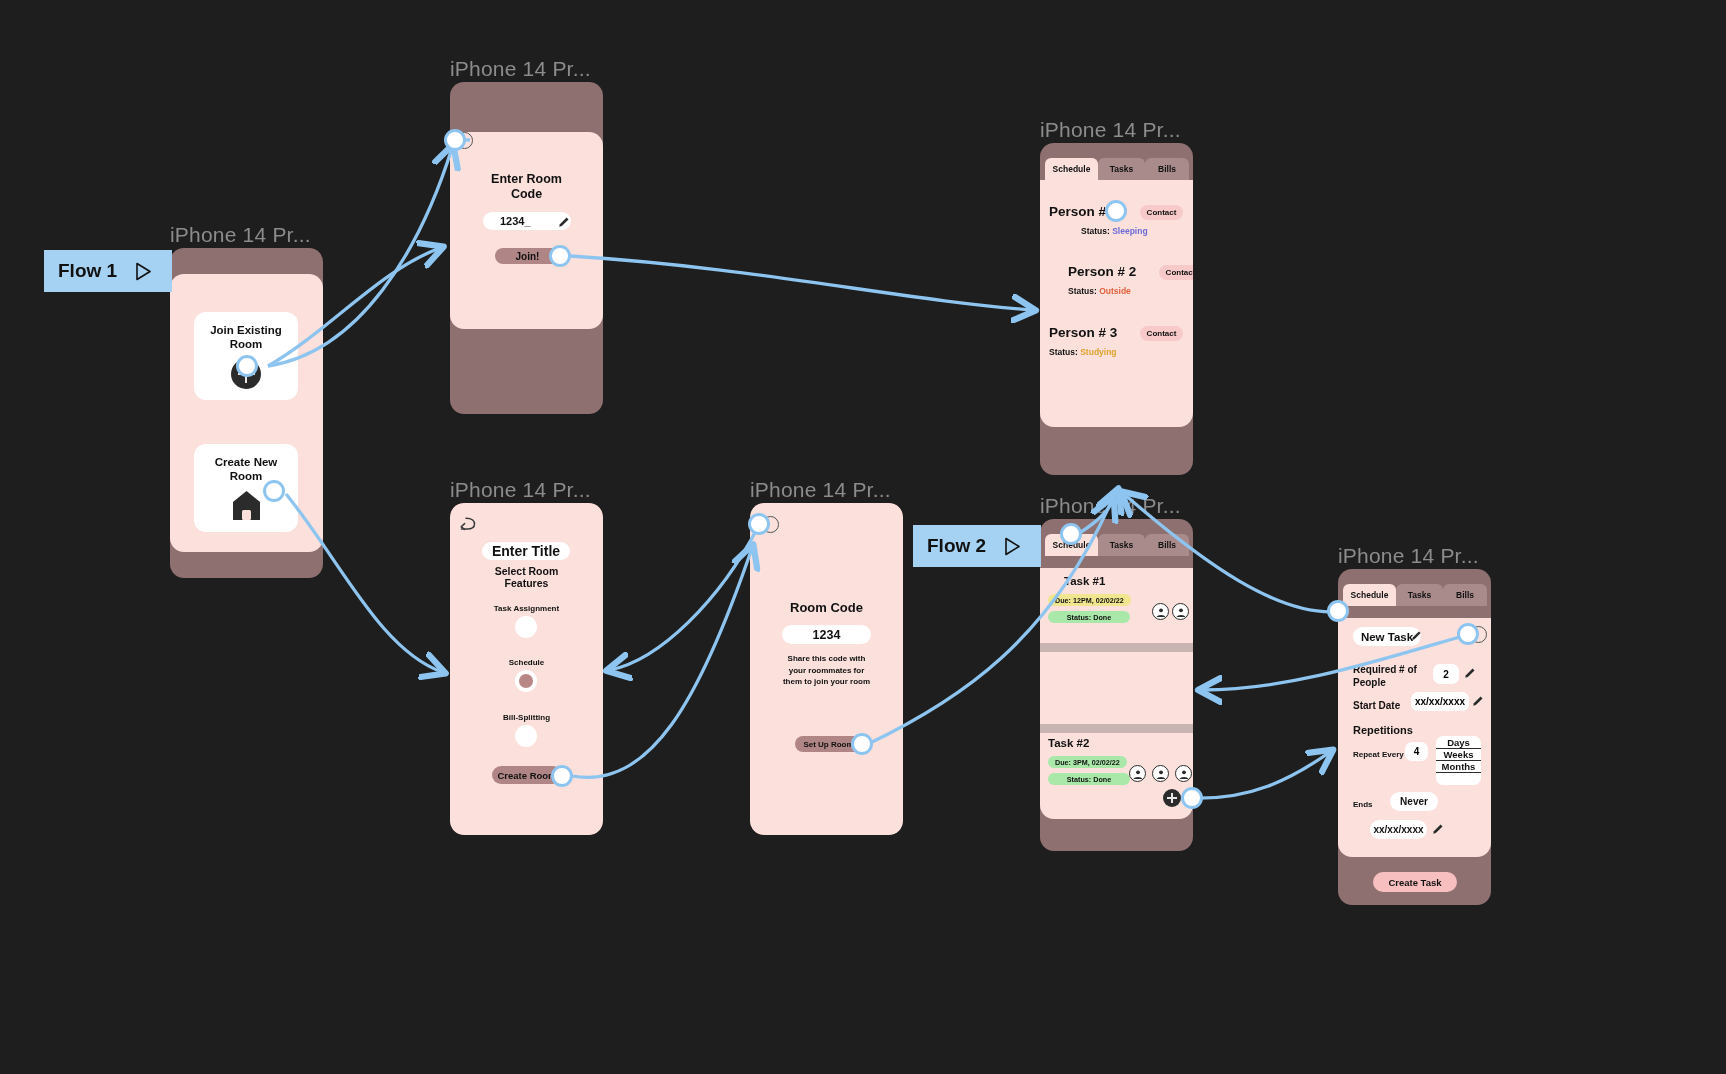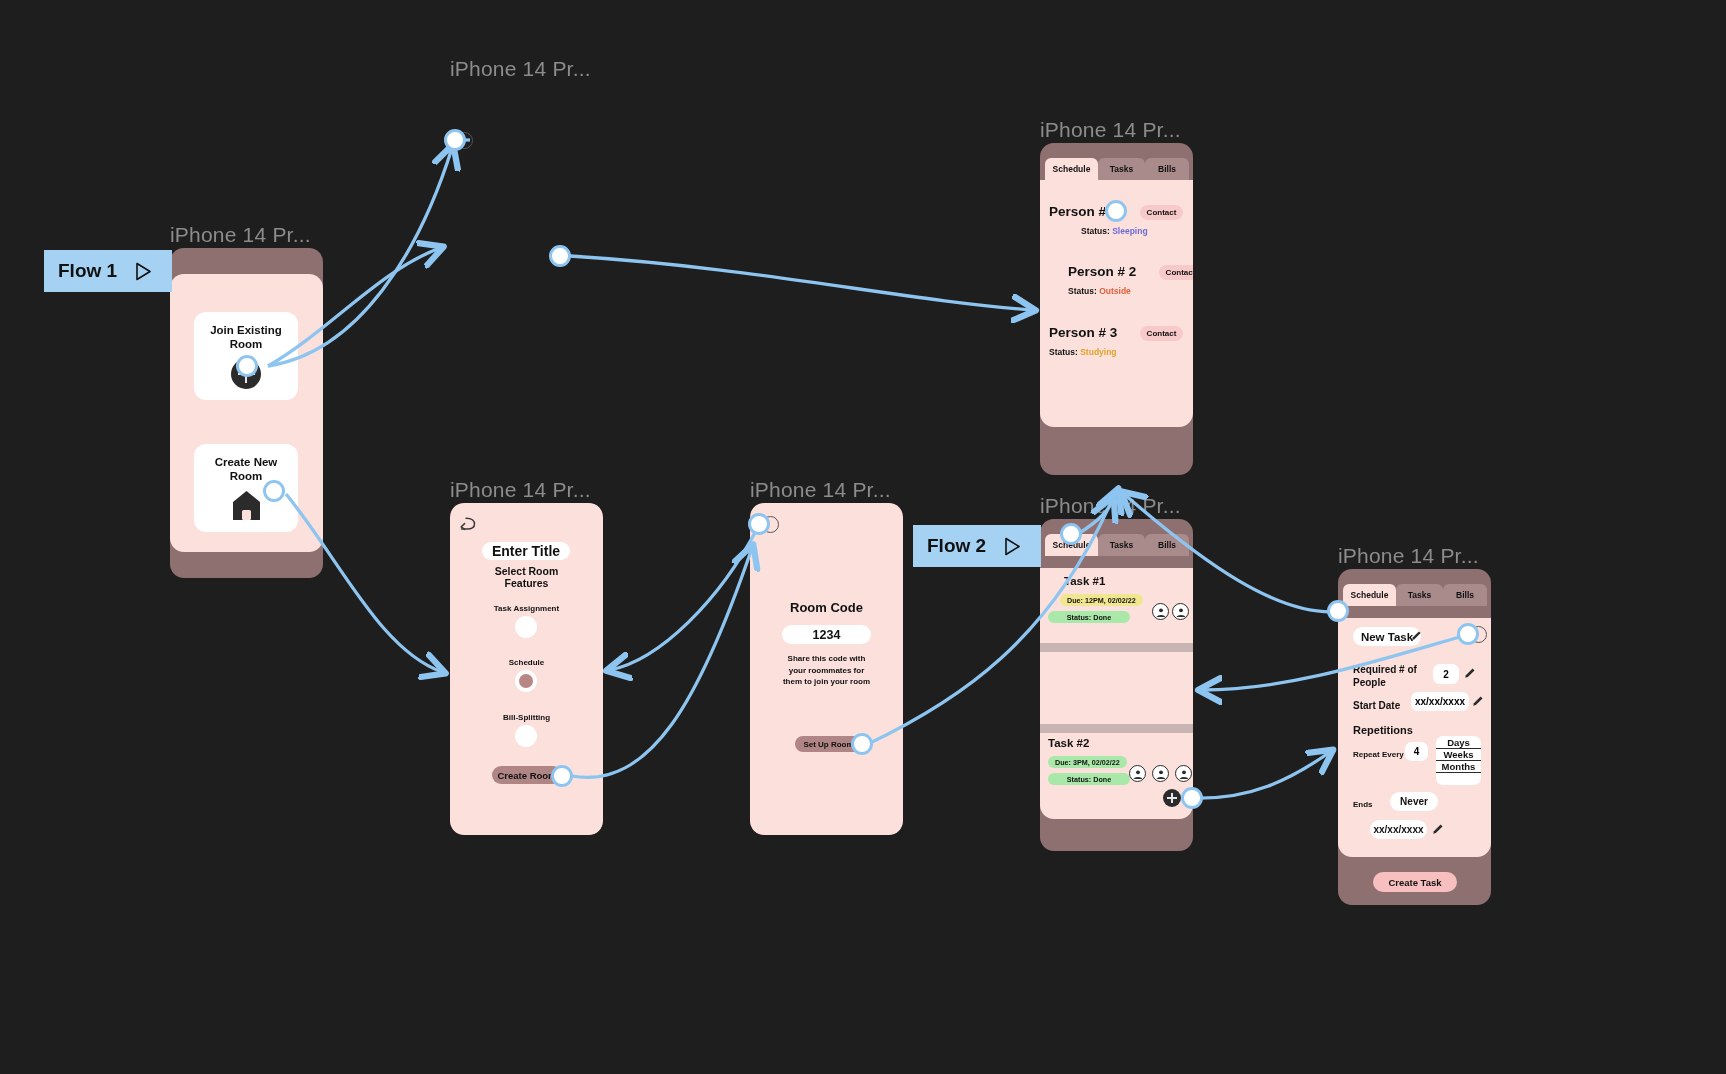--- a/index.html
+++ b/index.html
@@ -93,21 +93,21 @@
     display: flex; align-items: center; justify-content: center;
   }
   .avatar svg { width: 12px; height: 12px; display: block; }
 
   
   .chip {
     position: absolute; display: flex; align-items: center; justify-content: center;
     border-radius: 999px; font-size: 7.2px; font-weight: 700; color: #111;
     white-space: nowrap; padding: 0 7px;
   }
-  .chip-yellow { background: #f0e68f; margin-left: 12px; }
+  .chip-yellow { background: #f0e68f; }
   .chip-green  { background: #a9e8a9; }
   .chip-red    { background: #f0a3a3; }
 
   .row-sep { position: absolute; background: #c8b4b2; left: 0; width: 100%; }
 
   
   .contact-btn {
     position: absolute; display: flex; align-items: center; justify-content: center;
     background: #f7c9c9; border-radius: 999px;
     font-size: 8px; font-weight: 700; color: #111;
@@ -240,20 +240,39 @@
           <svg width="29" height="31" viewBox="0 0 29 31">
             <path d="M14.5,1 L28,12 L28,30 L1,30 L1,12 Z" fill="#2b2b2b"></path>
             <rect x="10" y="20" width="9" height="10" rx="1.5" fill="#fbe0dc"></rect>
           </svg>
         </div>
       </div>
     </div>
   </div>
 
   <div class="frame-title" style="left:450px; top:57px;">iPhone 14 Pr...</div>
+  <div class="phone" style="left:450px; top:82px; width:153px; height:332px;">
+    <div class="screen" style="top:50px; bottom:85px;">
+      <div class="h-title multiline" style="left:0; top:40px; width:153px; font-size:12.5px;">Enter Room
+Code</div>
+
+      <div class="pill white-pill" style="left:33px; top:80px; width:88px; height:18px; font-size:11px; justify-content:flex-start; padding-left:17px;">
+        <span>1234_</span>
+      </div>
+      <div class="pencil" style="left:108px; top:84px;">
+        <svg width="12" height="12" viewBox="0 0 12 12">
+          <path d="M1.2,10.8 L1.9,8.2 L8.6,1.5 L10.5,3.4 L3.8,10.1 Z" fill="#2b2b2b"></path>
+        </svg>
+      </div>
+
+      <div class="pill mauve-btn" style="left:45px; top:116px; width:65px; height:16px; font-size:10px;">
+        <span>Join!</span>
+      </div>
+    </div>
+  </div>
 
   <div class="frame-title" style="left:1040px; top:118px;">iPhone 14 Pr...</div>
   <div class="phone" style="left:1040px; top:143px; width:153px; height:332px;">
 
     <div class="tabbar" style="top:15px;">
       <div class="tab active" style="left:5px; width:53px;">
         <span>Schedule</span>
       </div>
       <div class="tab inactive" style="left:58px; width:47px;">
         <span>Tasks</span>

